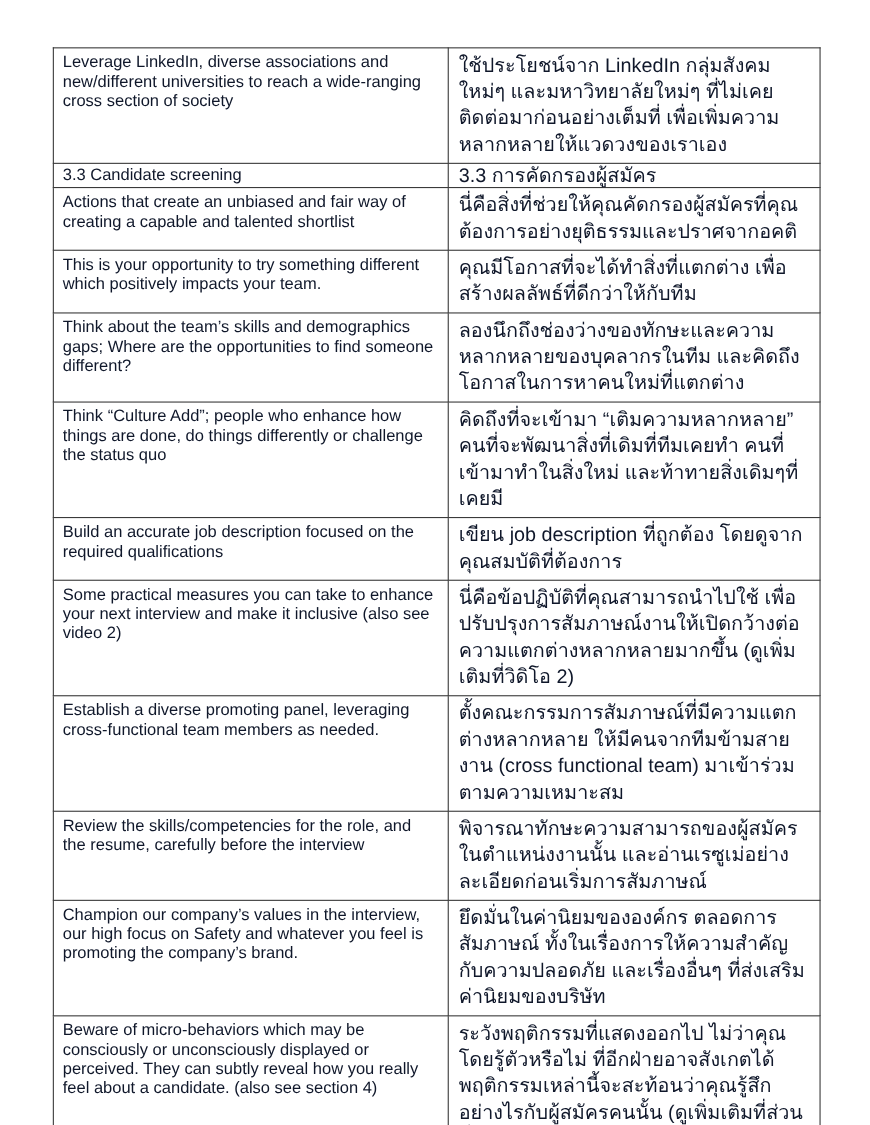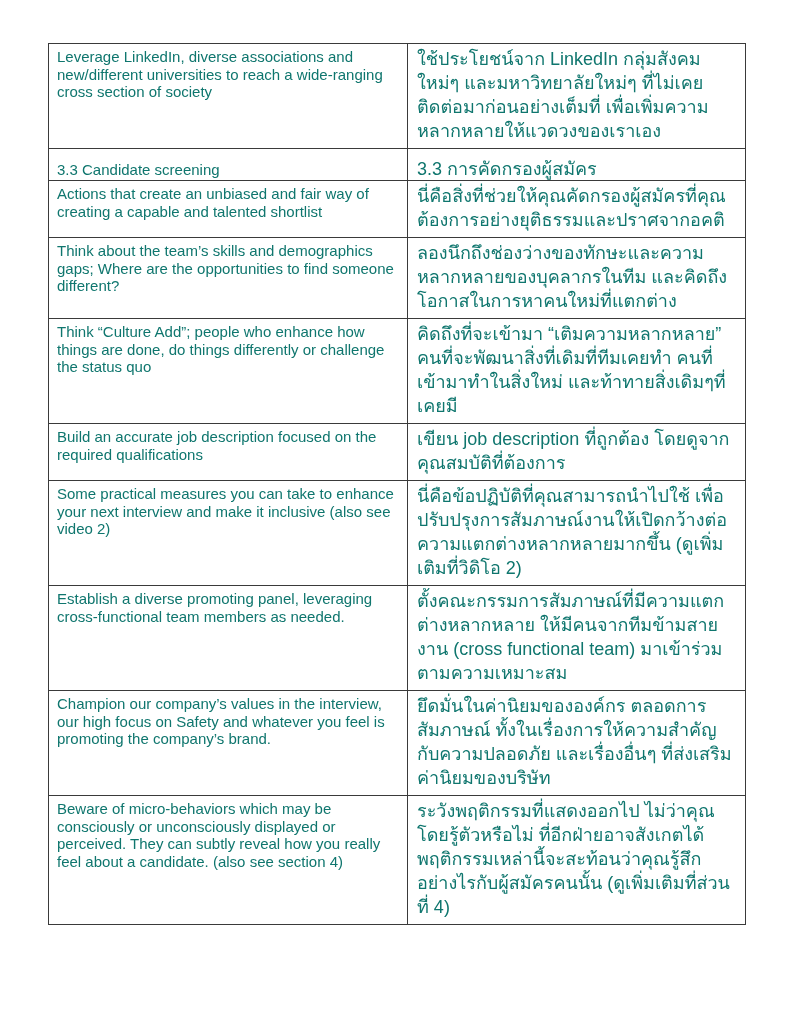--- a/index.html
+++ b/index.html
@@ -18,38 +18,38 @@
     position: absolute;
     left: 48px;
     top: 43px;
     width: 698px;
     border-collapse: collapse;
     table-layout: fixed;
   }
   .doc-table td {
     border: 1px solid #3a3a3a;
     vertical-align: top;
-    color: #0f766e;
+    color: #0f172a;
     word-wrap: break-word;
   }
   td.cell-en {
     width: 338px;
     font-size: 15px;
     line-height: 17.5px;
     padding: 4px 12px 5px 8px;
   }
   td.cell-th {
     font-size: 18px;
     line-height: 24px;
     padding: 3px 8px 5px 9px;
   }
   tr.hdr td.cell-en,
   tr.hdr td.cell-th {
     line-height: 17px;
-    padding-top: 12px;
+    padding-top: 2px;
     padding-bottom: 2px;
   }
 </style>
 </head>
 <body>
 
 <div class="page">
   <table class="doc-table">
     <tbody>
       <tr>
@@ -58,40 +58,48 @@
       </tr>
       <tr class="hdr">
         <td class="cell-en">3.3 Candidate screening</td>
         <td class="cell-th">3.3 การคัดกรองผู้สมัคร</td>
       </tr>
       <tr>
         <td class="cell-en">Actions that create an unbiased and fair way of creating a capable and talented shortlist</td>
         <td class="cell-th">นี่คือสิ่งที่ช่วยให้คุณคัดกรองผู้สมัครที่คุณต้องการอย่างยุติธรรมและปราศจากอคติ</td>
       </tr>
       <tr>
+        <td class="cell-en">This is your opportunity to try something different which positively impacts your team.</td>
+        <td class="cell-th">คุณมีโอกาสที่จะได้ทำสิ่งที่แตกต่าง เพื่อสร้างผลลัพธ์ที่ดีกว่าให้กับทีม</td>
+      </tr>
+      <tr>
         <td class="cell-en">Think about the team’s skills and demographics gaps; Where are the opportunities to find someone different?</td>
         <td class="cell-th">ลองนึกถึงช่องว่างของทักษะและความหลากหลายของบุคลากรในทีม และคิดถึงโอกาสในการหาคนใหม่ที่แตกต่าง</td>
       </tr>
       <tr>
         <td class="cell-en">Think “Culture Add”; people who enhance how things are done, do things differently or challenge the status quo</td>
         <td class="cell-th">คิดถึงที่จะเข้ามา “เติมความหลากหลาย” คนที่จะพัฒนาสิ่งที่เดิมที่ทีมเคยทำ คนที่เข้ามาทำในสิ่งใหม่ และท้าทายสิ่งเดิมๆที่เคยมี</td>
       </tr>
       <tr>
         <td class="cell-en">Build an accurate job description focused on the required qualifications</td>
         <td class="cell-th">เขียน job description ที่ถูกต้อง โดยดูจากคุณสมบัติที่ต้องการ</td>
       </tr>
       <tr>
         <td class="cell-en">Some practical measures you can take to enhance your next interview and make it inclusive (also see video 2)</td>
         <td class="cell-th">นี่คือข้อปฏิบัติที่คุณสามารถนำไปใช้ เพื่อปรับปรุงการสัมภาษณ์งานให้เปิดกว้างต่อความแตกต่างหลากหลายมากขึ้น (ดูเพิ่มเติมที่วิดิโอ 2)</td>
       </tr>
       <tr>
         <td class="cell-en">Establish a diverse promoting panel, leveraging cross-functional team members as needed.</td>
         <td class="cell-th">ตั้งคณะกรรมการสัมภาษณ์ที่มีความแตกต่างหลากหลาย ให้มีคนจากทีมข้ามสายงาน (cross functional team) มาเข้าร่วมตามความเหมาะสม</td>
       </tr>
       <tr>
+        <td class="cell-en">Review the skills/competencies for the role, and the resume, carefully before the interview</td>
+        <td class="cell-th">พิจารณาทักษะความสามารถของผู้สมัครในตำแหน่งงานนั้น และอ่านเรซูเม่อย่างละเอียดก่อนเริ่มการสัมภาษณ์</td>
+      </tr>
+      <tr>
         <td class="cell-en">Champion our company’s values in the interview, our high focus on Safety and whatever you feel is promoting the company’s brand.</td>
         <td class="cell-th">ยึดมั่นในค่านิยมขององค์กร ตลอดการสัมภาษณ์ ทั้งในเรื่องการให้ความสำคัญกับความปลอดภัย และเรื่องอื่นๆ ที่ส่งเสริมค่านิยมของบริษัท</td>
       </tr>
       <tr>
         <td class="cell-en">Beware of micro-behaviors which may be consciously or unconsciously displayed or perceived. They can subtly reveal how you really feel about a candidate. (also see section 4)</td>
         <td class="cell-th">ระวังพฤติกรรมที่แสดงออกไป ไม่ว่าคุณโดยรู้ตัวหรือไม่ ที่อีกฝ่ายอาจสังเกตได้ พฤติกรรมเหล่านี้จะสะท้อนว่าคุณรู้สึกอย่างไรกับผู้สมัครคนนั้น (ดูเพิ่มเติมที่ส่วนที่ 4)</td>
       </tr>
 
     </tbody>
   </table>

